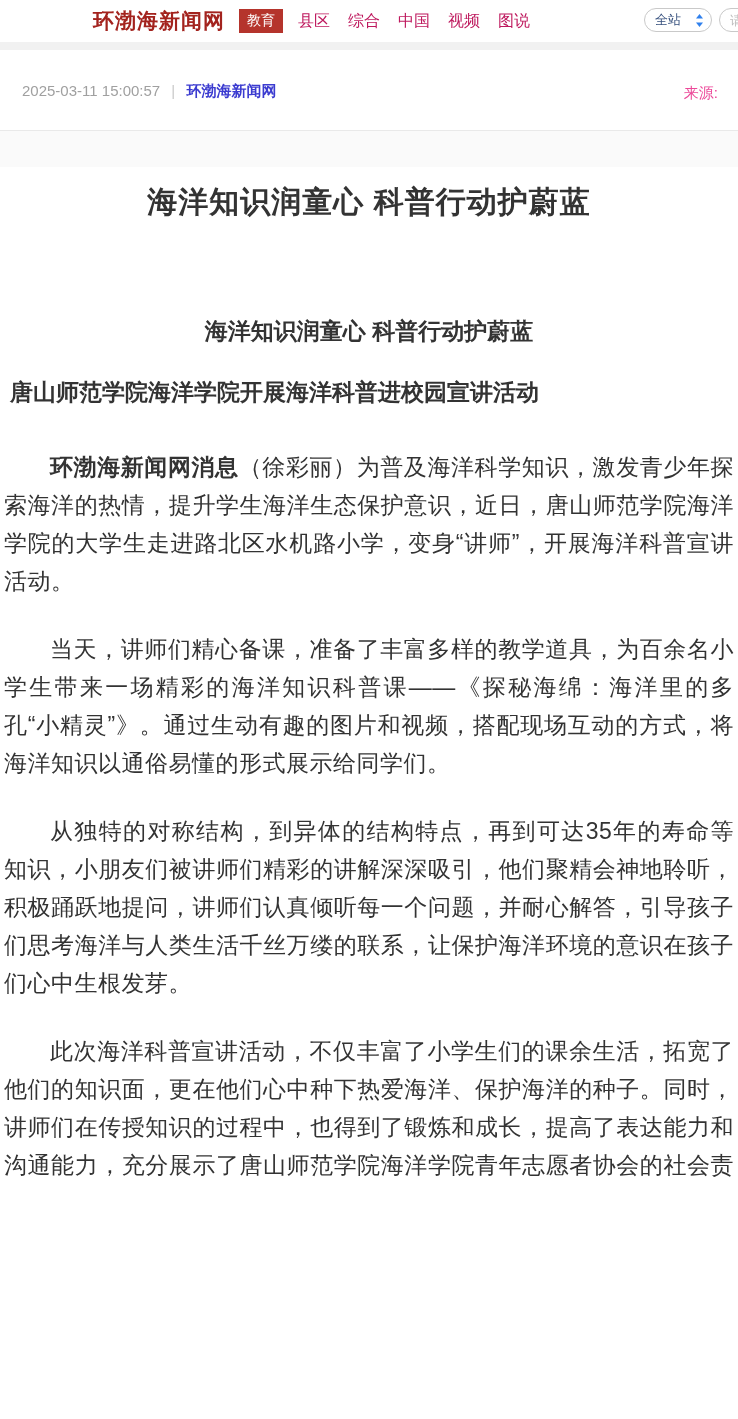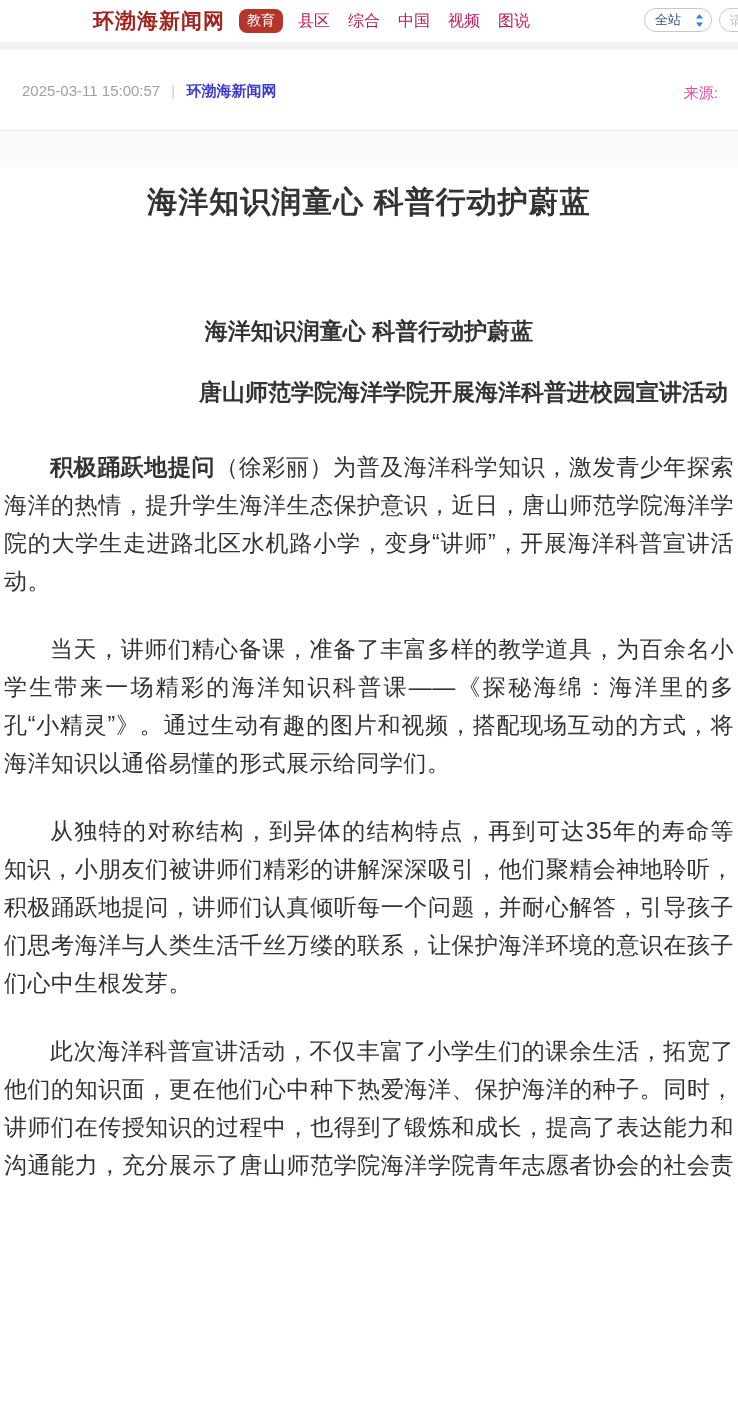--- a/index.html
+++ b/index.html
@@ -4,21 +4,21 @@
 <style>
   html,body{margin:0;padding:0;background:#fff;}
   body{width:738px;font-family:"Liberation Sans","DejaVu Sans",sans-serif;}
   .page{position:relative;width:738px;height:1177px;background:#fff;overflow:hidden;}
 
   
   .topbar{position:relative;height:42px;display:flex;align-items:center;background:#fff;}
   .logo{margin-left:93px;font-family:"DejaVu Serif","Liberation Serif",serif;
         font-weight:bold;font-size:21px;color:#a3231e;letter-spacing:1px;cursor:pointer;}
   .nav{display:flex;align-items:center;margin-left:14px;}
-  .nav-badge{background:#b5342c;color:#fff;font-size:14px;padding:3px 8px;border-radius:8px;
+  .nav-badge{background:#b5342c;color:#fff;font-size:14px;padding:3px 8px;border-radius:0;
              margin-right:13px;cursor:pointer;}
   .nav-item{font-size:16px;color:#be185d;margin-right:14px;padding:0 2px;cursor:pointer;}
   .search{position:absolute;left:644px;top:8px;display:flex;gap:7px;}
   .pill{height:24px;box-sizing:border-box;border:1px solid #c9c9c9;border-radius:13px;background:#fff;}
   .scope{width:68px;display:flex;align-items:center;justify-content:space-between;
          padding:0 7px 0 10px;font-size:13px;color:#37517e;cursor:pointer;}
   .search-input{width:92px;padding:0 10px;font-size:13px;color:#555;outline:none;}
   .search-input::placeholder{color:#bdbdbd;}
 
   .sep-thin{height:8px;background:#f1f1f1;}
@@ -29,21 +29,21 @@
   .meta-divider{margin:0 7px;color:#c9c9c9;}
   .site-link{color:#3b3bd0;font-weight:bold;text-decoration:none;cursor:pointer;}
   .source{position:absolute;right:20px;top:34px;font-size:15px;color:#ec4899;}
 
   .band{height:36px;background:#fafafa;border-top:1px solid #e9e9e9;}
 
   
   .title{margin:16px 10px 0;text-align:center;font-size:30px;line-height:38px;
          font-weight:bold;color:#333;letter-spacing:1px;}
   .subtitle{margin:95px 10px 0;text-align:center;font-size:23px;font-weight:bold;color:#333;}
-  .subtitle2{margin:30px 10px 0;text-align:right;font-size:23px;font-weight:bold;color:#333;}
+  .subtitle2{margin:30px 10px 0;text-align:left;font-size:23px;font-weight:bold;color:#333;}
   .article-body{margin-top:40px;padding:0 4px;}
   .article-body p{margin:0 0 30px;font-size:23px;line-height:38px;color:#333;
                   text-align:justify;text-indent:2em;letter-spacing:0.5px;}
   .article-body p strong{font-weight:bold;}
 </style>
 </head>
 <body>
 
 <div class="page">
 
@@ -83,19 +83,19 @@
   </div>
 
   <div class="band"></div>
 
   <h1 class="title">海洋知识润童心 科普行动护蔚蓝</h1>
 
   <h2 class="subtitle">海洋知识润童心 科普行动护蔚蓝</h2>
   <h2 class="subtitle2">唐山师范学院海洋学院开展海洋科普进校园宣讲活动</h2>
 
   <div class="article-body">
-    <p><strong>积极踊跃地提问</strong><span>（徐彩丽）为普及海洋科学知识，激发青少年探索海洋的热情，提升学生海洋生态保护意识，近日，唐山师范学院海洋学院的大学生走进路北区水机路小学，变身“讲师”，开展海洋科普宣讲活动。</span></p>
+    <p><strong>环渤海新闻网消息</strong><span>（徐彩丽）为普及海洋科学知识，激发青少年探索海洋的热情，提升学生海洋生态保护意识，近日，唐山师范学院海洋学院的大学生走进路北区水机路小学，变身“讲师”，开展海洋科普宣讲活动。</span></p>
     <p>当天，讲师们精心备课，准备了丰富多样的教学道具，为百余名小学生带来一场精彩的海洋知识科普课——《探秘海绵：海洋里的多孔“小精灵”》。通过生动有趣的图片和视频，搭配现场互动的方式，将海洋知识以通俗易懂的形式展示给同学们。</p>
     <p>从独特的对称结构，到异体的结构特点，再到可达35年的寿命等知识，小朋友们被讲师们精彩的讲解深深吸引，他们聚精会神地聆听，积极踊跃地提问，讲师们认真倾听每一个问题，并耐心解答，引导孩子们思考海洋与人类生活千丝万缕的联系，让保护海洋环境的意识在孩子们心中生根发芽。</p>
     <p>此次海洋科普宣讲活动，不仅丰富了小学生们的课余生活，拓宽了他们的知识面，更在他们心中种下热爱海洋、保护海洋的种子。同时，讲师们在传授知识的过程中，也得到了锻炼和成长，提高了表达能力和沟通能力，充分展示了唐山师范学院海洋学院青年志愿者协会的社会责任感和奉献精神。</p>
   </div>
 
 </div>
 
 </body></html>

